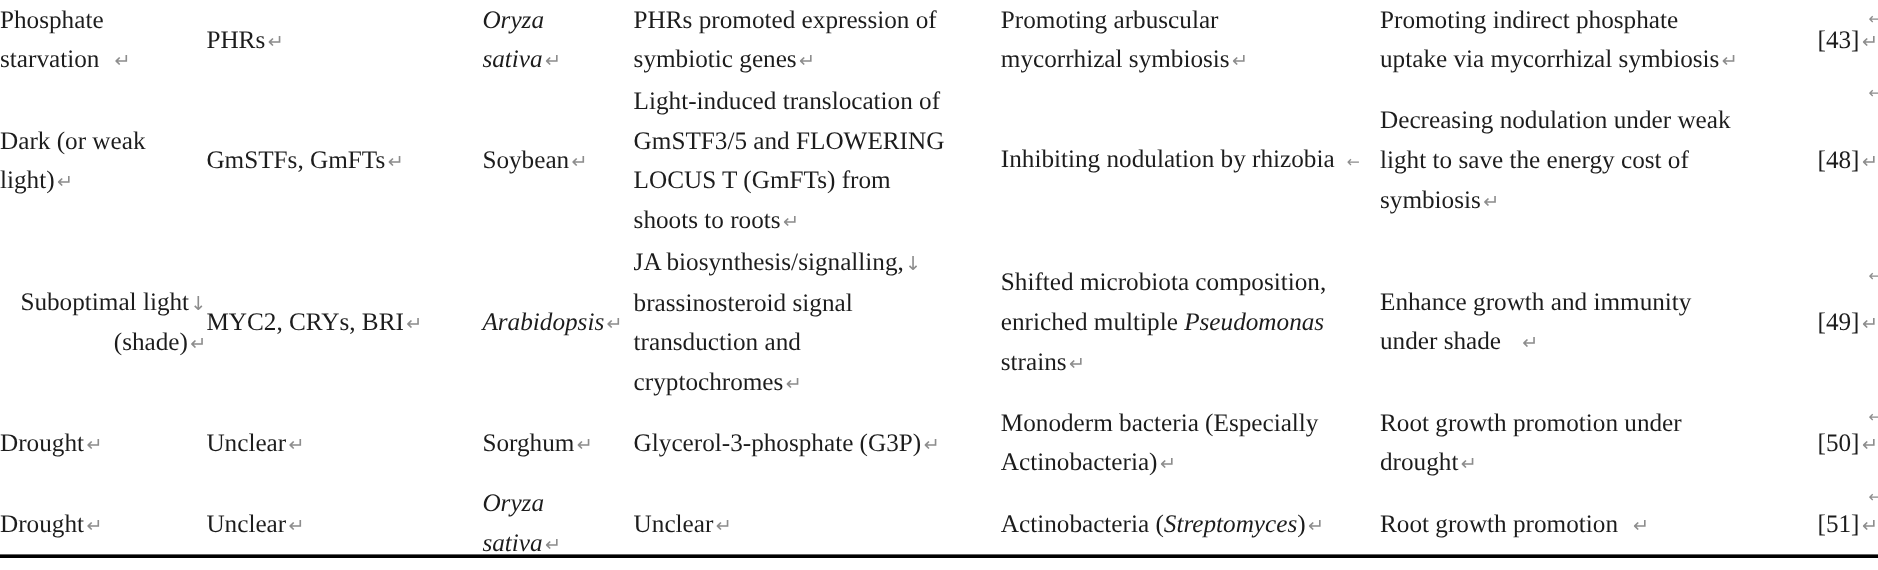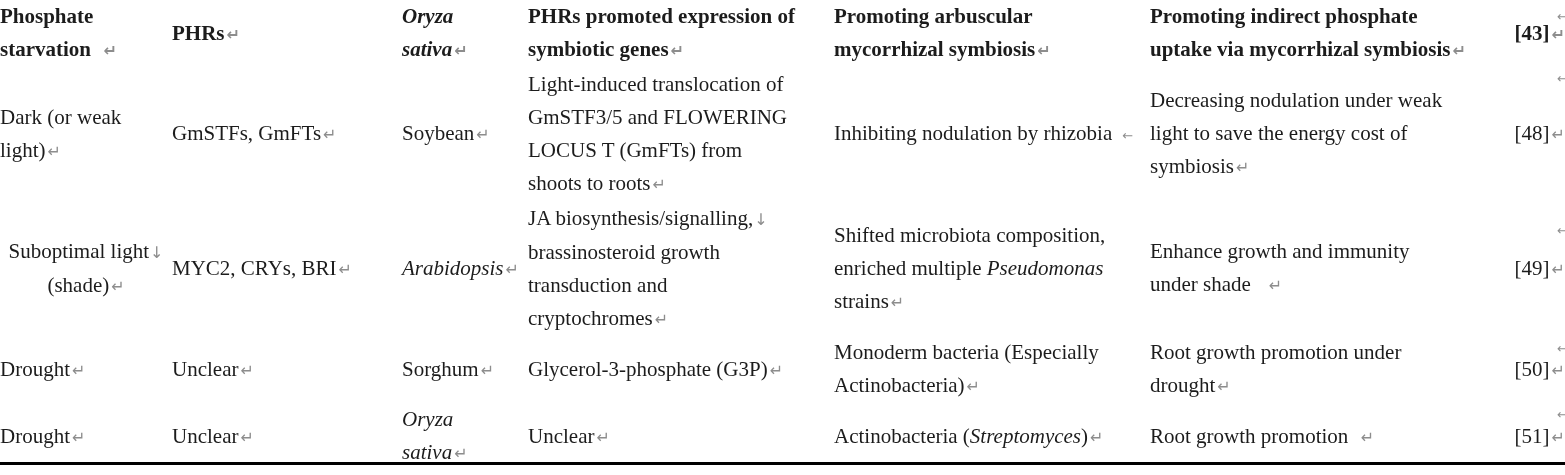--- a/index.html
+++ b/index.html
@@ -74,21 +74,21 @@
     <colgroup>
         <col style="width: 172px;">
         <col style="width: 230px;">
         <col style="width: 126px;">
         <col style="width: 306px;">
         <col style="width: 316px;">
         <col style="width: 350px;">
         <col style="width: 65px;">
       </colgroup>
     <tbody>
-        <tr style="height: 66px; font-weight: bold;">
+        <tr style="height: 66px;">
           <td>
             <div class="line"><span>Phosphate</span></div>
             <div class="line"><span>starvation &nbsp;</span><span class="mark mark-pilcrow">↵</span></div>
           </td>
           <td>
             <div class="line"><span>PHRs</span><span class="mark mark-pilcrow">↵</span></div>
           </td>
           <td>
             <div class="line"><span class="italic">Oryza</span></div>
             <div class="line"><span class="italic">sativa</span><span class="mark mark-pilcrow">↵</span></div>
@@ -132,33 +132,33 @@
           <td>
             <div class="line"><span>Decreasing nodulation under weak</span></div>
             <div class="line"><span>light to save the energy cost of</span></div>
             <div class="line"><span>symbiosis</span><span class="mark mark-pilcrow">↵</span></div>
           </td>
           <td>
             <div class="line"><span>[48]</span><span class="mark mark-pilcrow">↵</span></div>
           </td>
         </tr>
         <tr style="height: 135px;">
-          <td style="text-align: center;">
+          <td style="text-align: right;">
             <div class="line"><span>Suboptimal light</span><span class="mark mark-linebreak">↓</span></div>
             <div class="line"><span>(shade)</span><span class="mark mark-pilcrow">↵</span></div>
           </td>
           <td>
             <div class="line"><span>MYC2, CRYs, BRI</span><span class="mark mark-pilcrow">↵</span></div>
           </td>
           <td>
             <div class="line"><span class="italic">Arabidopsis</span><span class="mark mark-pilcrow">↵</span></div>
           </td>
           <td>
             <div class="line"><span>JA biosynthesis/signalling,</span><span class="mark mark-linebreak">↓</span></div>
-            <div class="line"><span>brassinosteroid growth</span></div>
+            <div class="line"><span>brassinosteroid signal</span></div>
             <div class="line"><span>transduction and</span></div>
             <div class="line"><span>cryptochromes</span><span class="mark mark-pilcrow">↵</span></div>
           </td>
           <td>
             <div class="line"><span>Shifted microbiota composition,</span></div>
             <div class="line"><span>enriched multiple </span><span class="italic">Pseudomonas</span></div>
             <div class="line"><span>strains</span><span class="mark mark-pilcrow">↵</span></div>
           </td>
           <td>
             <div class="line"><span>Enhance growth and immunity</span></div>

